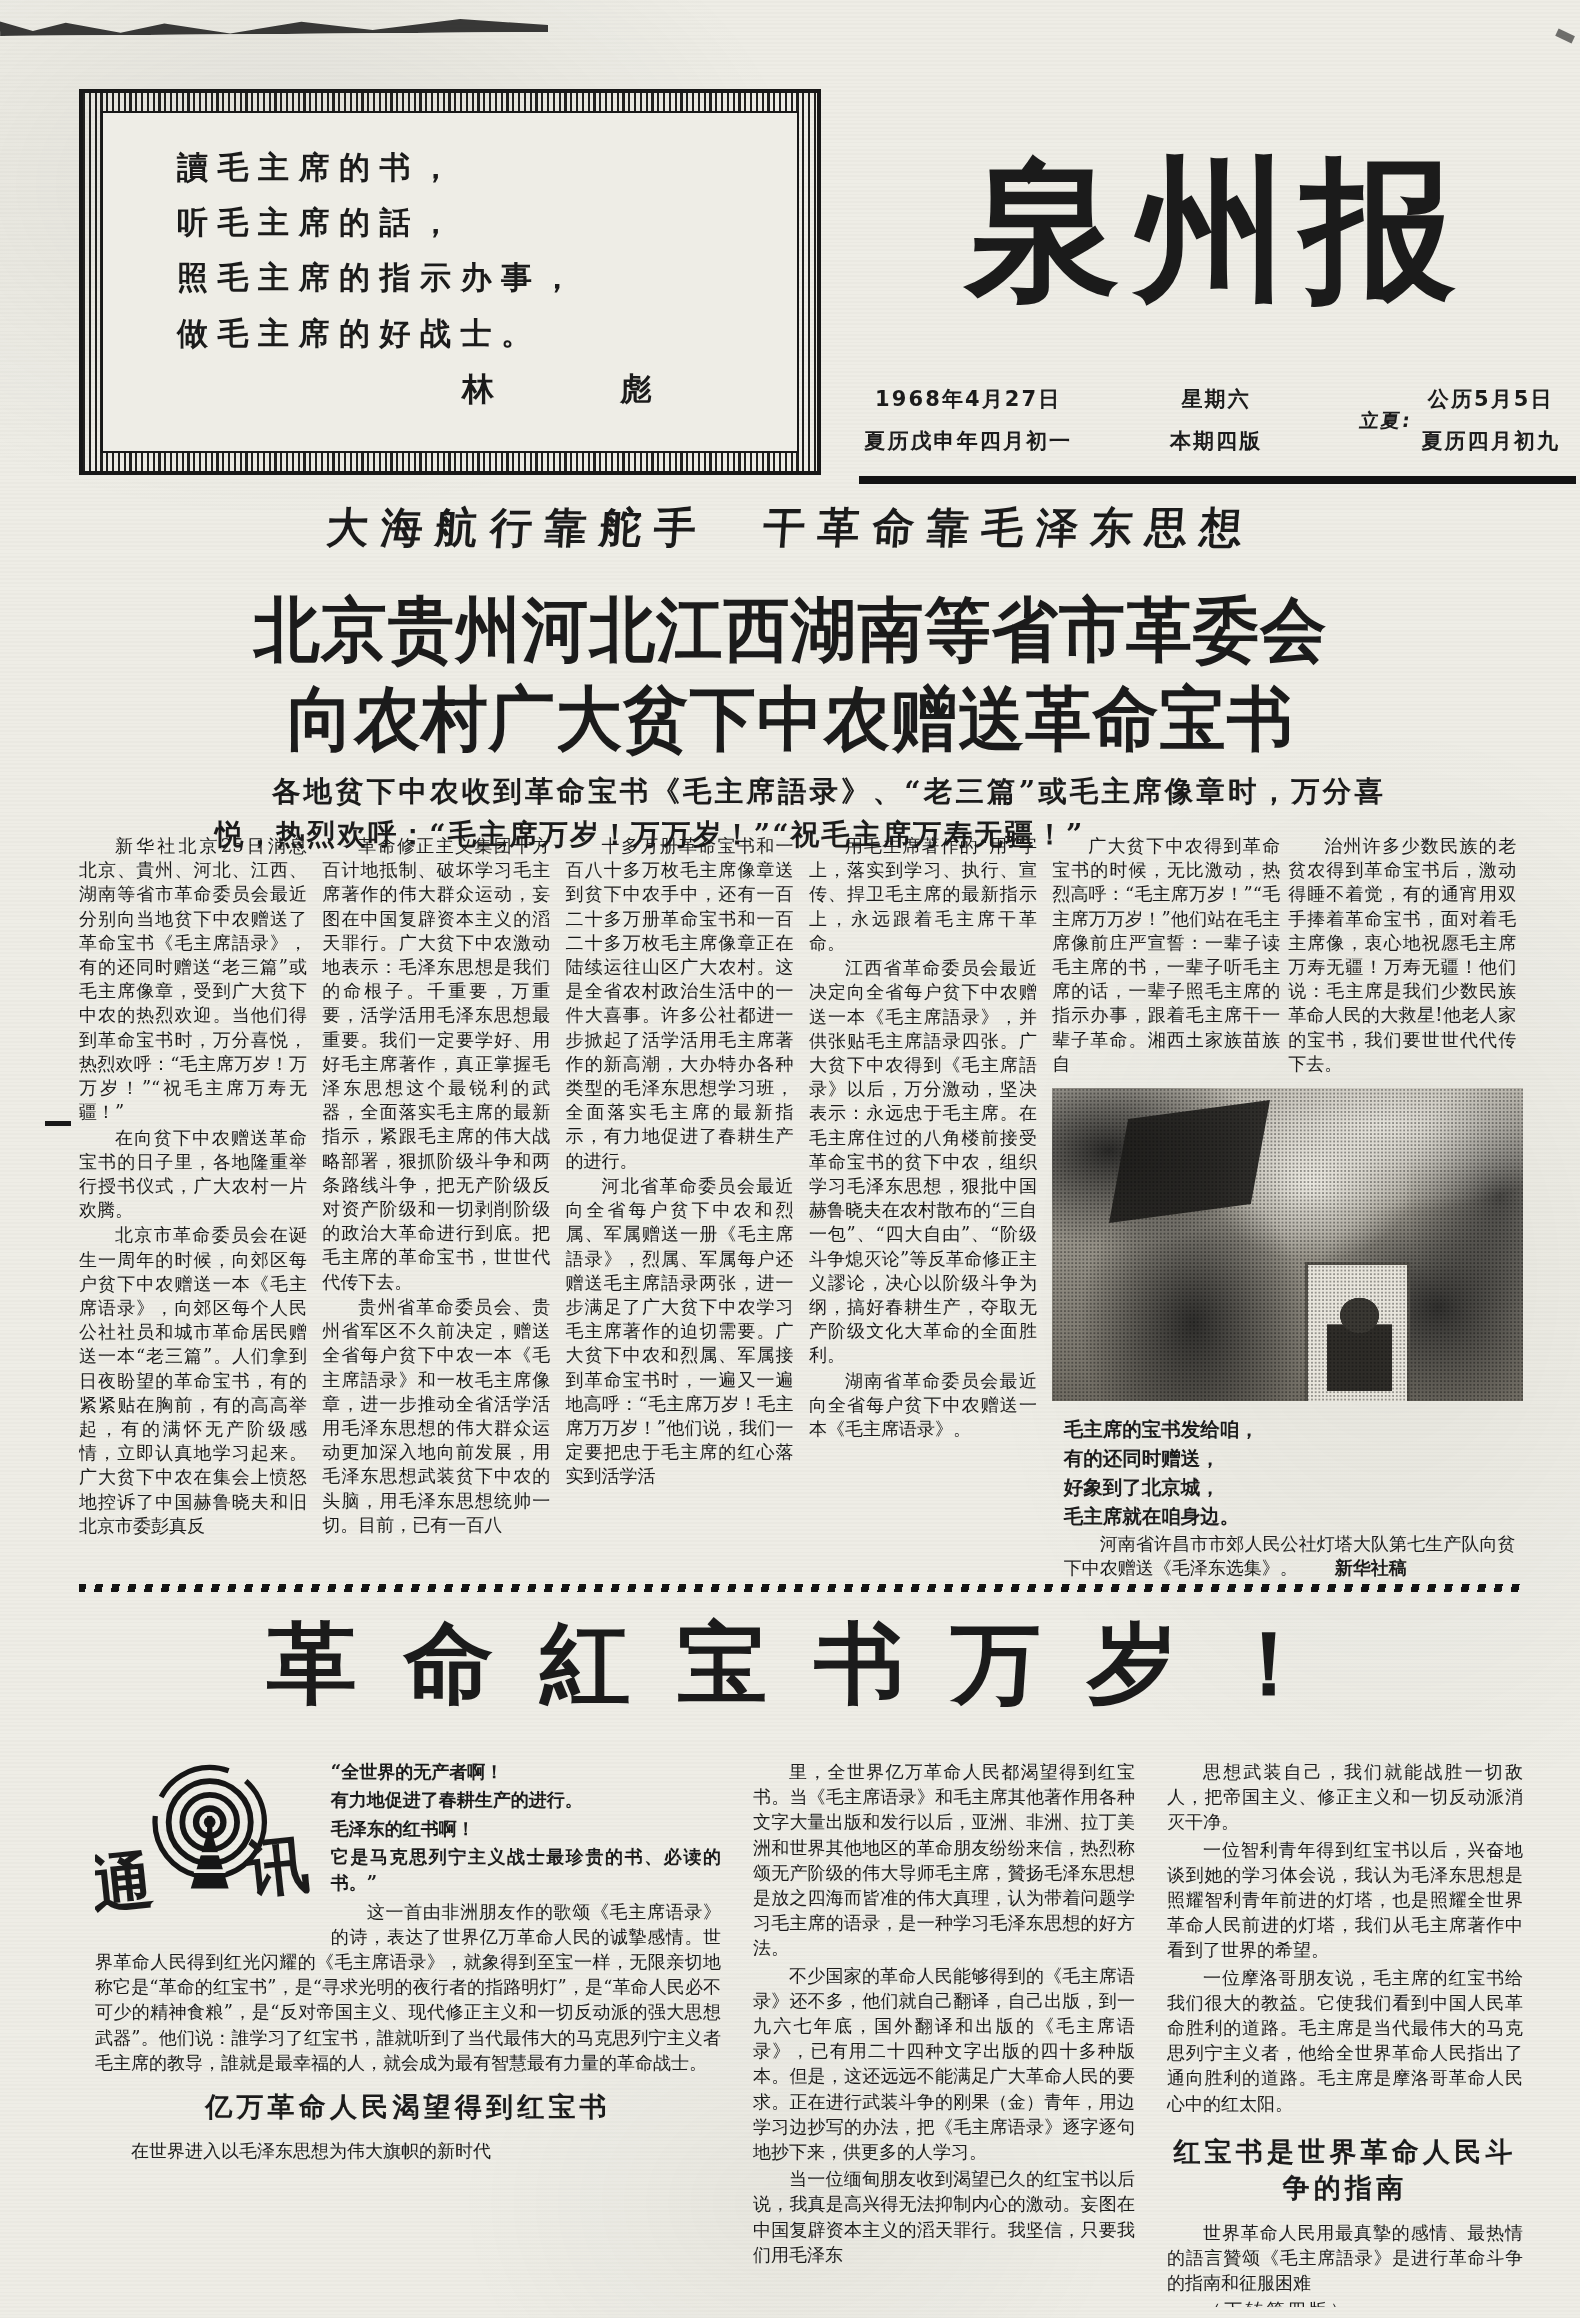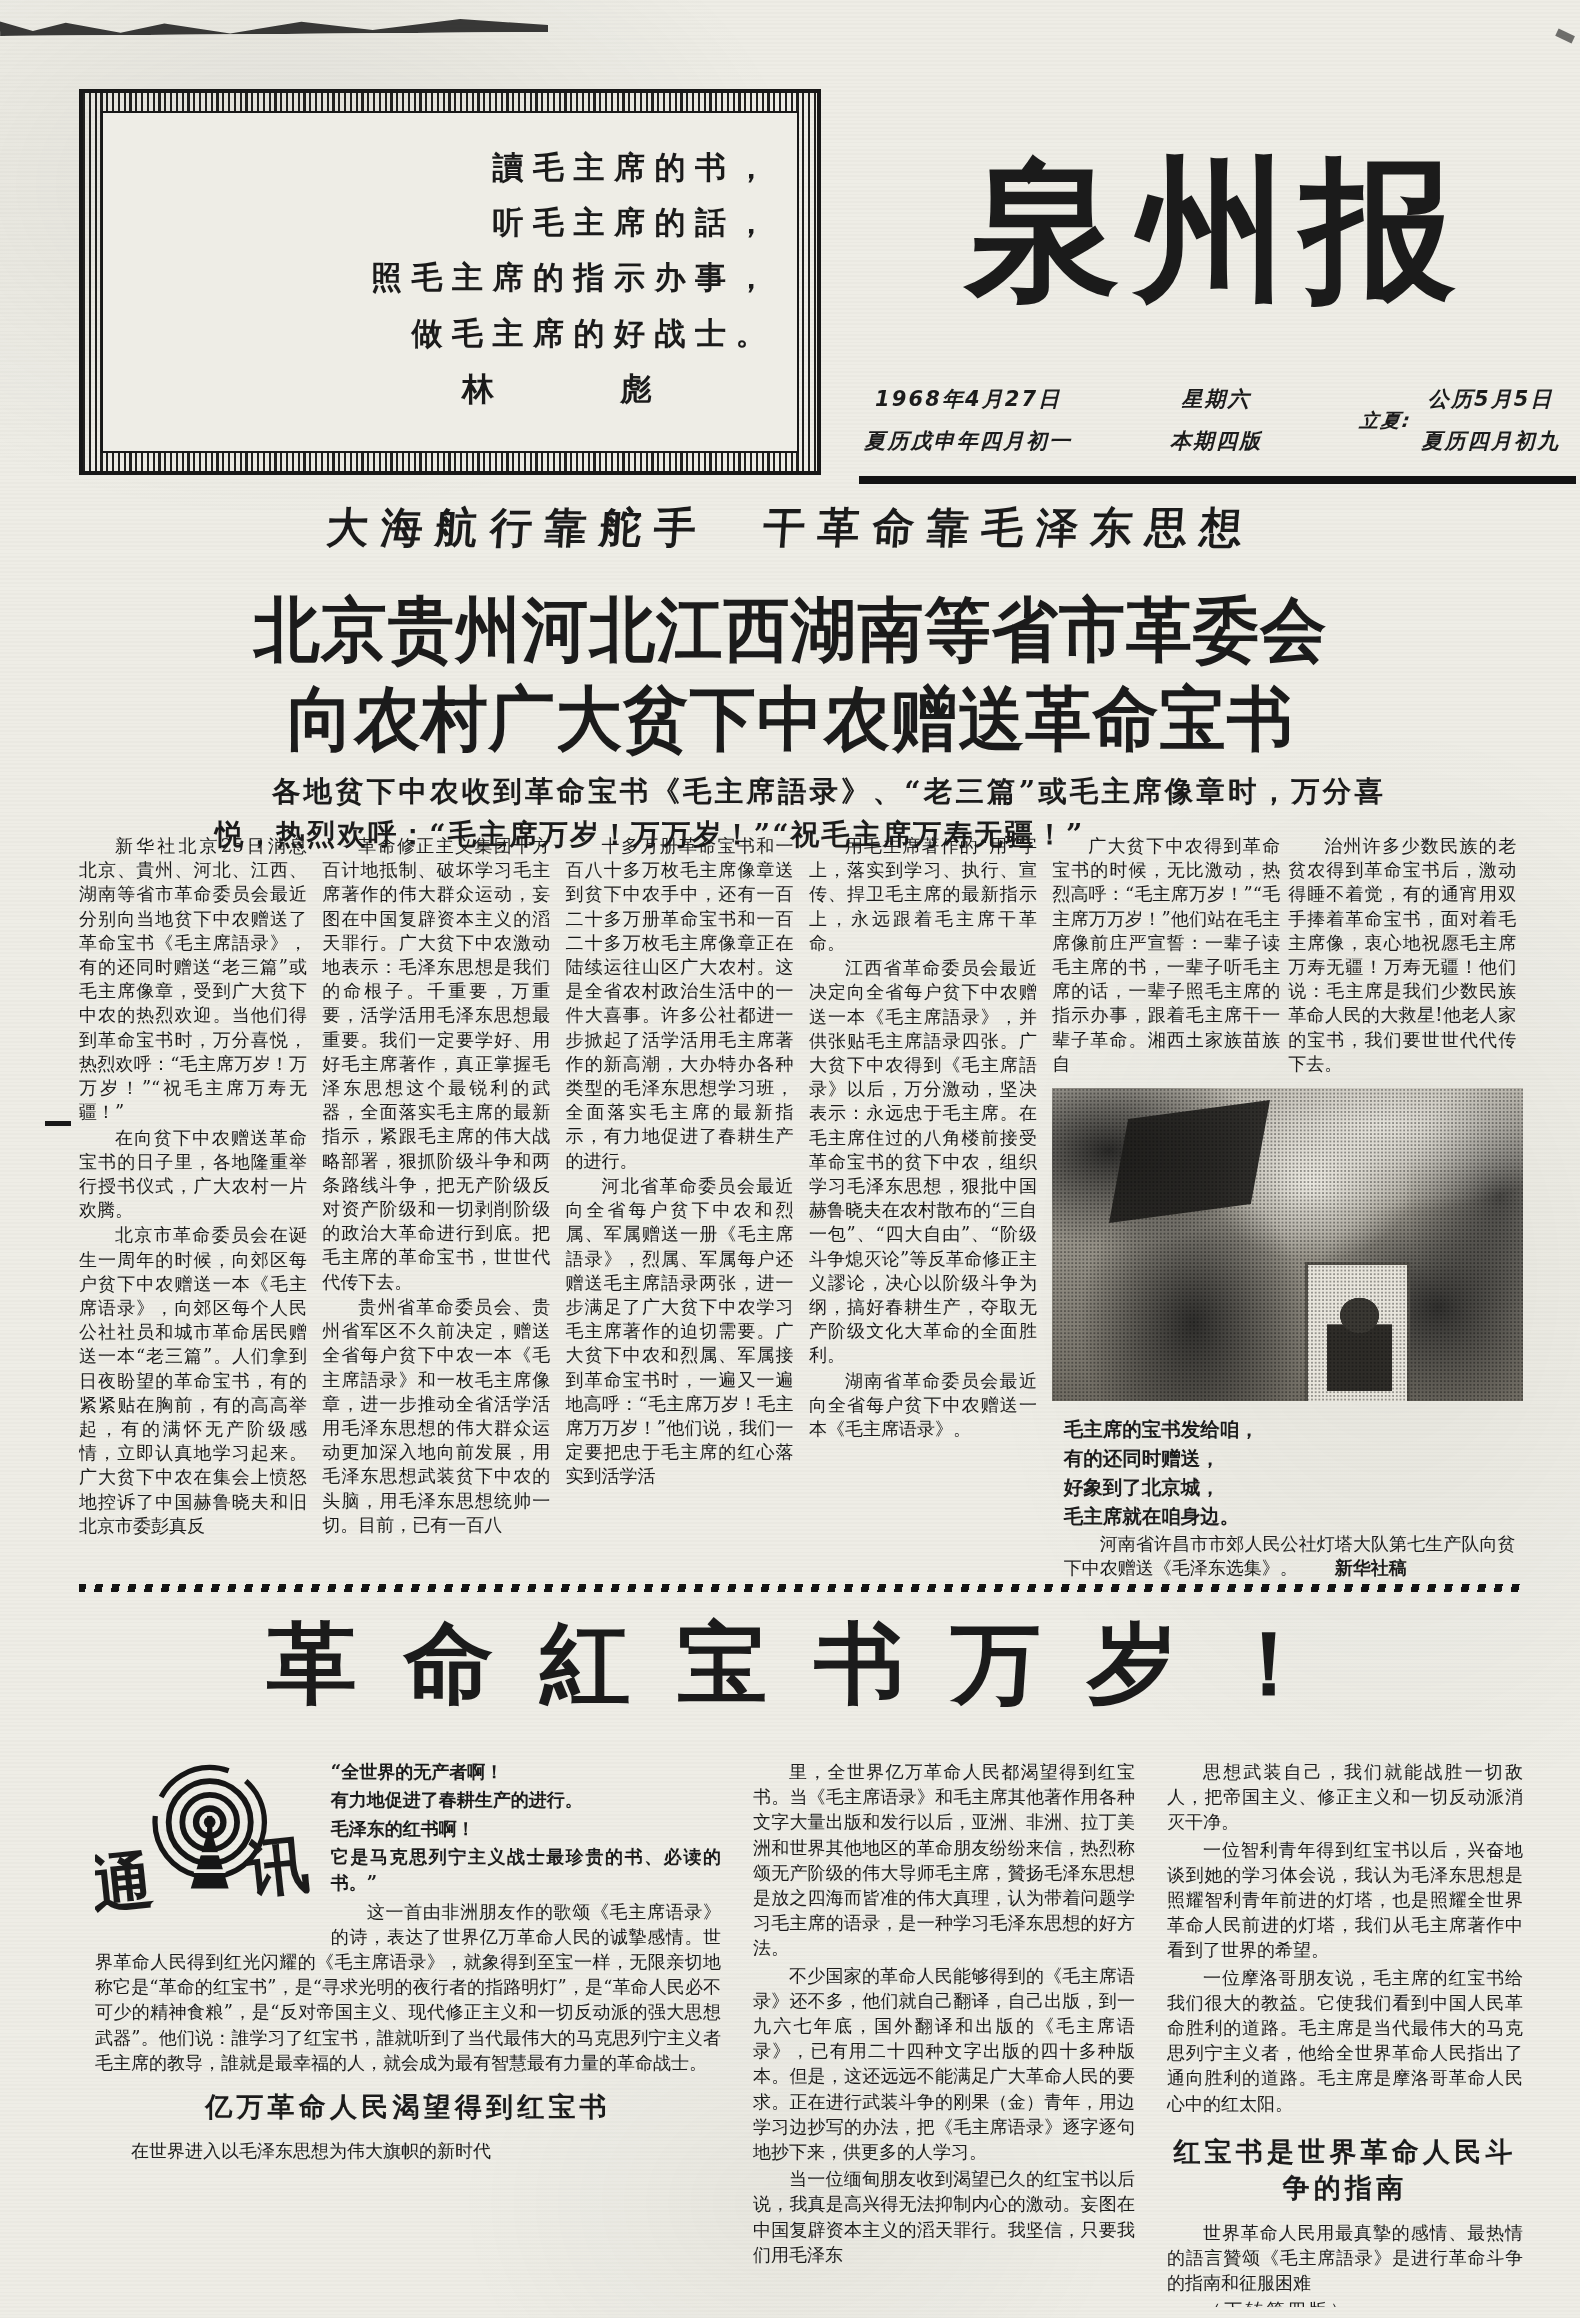--- a/index.html
+++ b/index.html
@@ -23,39 +23,39 @@
     border:4.7px solid #181818;
     padding:18px;
     background:repeating-linear-gradient(90deg,#20201e 0 2.1px, rgba(0,0,0,0) 2.1px 5.8px);
   }
   #quote-inner {
     width:100%; height:100%; background:#eeede6; border:2.1px solid #181818;
     padding:27px 21px 10.5px 74px;
   }
   .quote-lines p {
     margin:0; font-size:31px; font-weight:bold; letter-spacing:9.5px;
-    line-height:1.78; text-indent:0;text-align:right;
+    line-height:1.78; text-indent:0;
   }
   #quote-signature {
     margin-top:7.4px; font-size:32px; font-weight:bold; letter-spacing:47px;
     padding-left:285px;
   }
 
   
   #masthead { left:859px; top:89px; width:717px; }
   #masthead-title {
     height:285px; display:flex; align-items:center; justify-content:center;
     font-size:154px; font-weight:900; letter-spacing:13.7px; white-space:nowrap;
     font-family:"DejaVu Serif","Liberation Serif",serif;
   }
   #date-row {
     display:flex; justify-content:space-between; align-items:flex-end;
     margin-top:4.2px; padding:0 16px 0 5.3px;
     font-family:"DejaVu Sans","Liberation Sans",sans-serif;
-    font-weight:bold; font-size:21px;font-style:italic;
+    font-weight:bold; font-size:21px;
   }
   .date-group { text-align:center; line-height:2.0; letter-spacing:2.1px; }
   #solar-group { display:flex; align-items:center; }
   #solar-label { font-size:19px; margin-right:9.5px; transform:skewX(-8deg); }
   #masthead-rule { height:8px; background:#131313; margin-top:13.7px; }
 
   
   #kicker {
     left:0; top:500px; width:1581px; text-align:center;
     font-size:42px; font-weight:bold; letter-spacing:12.6px;

